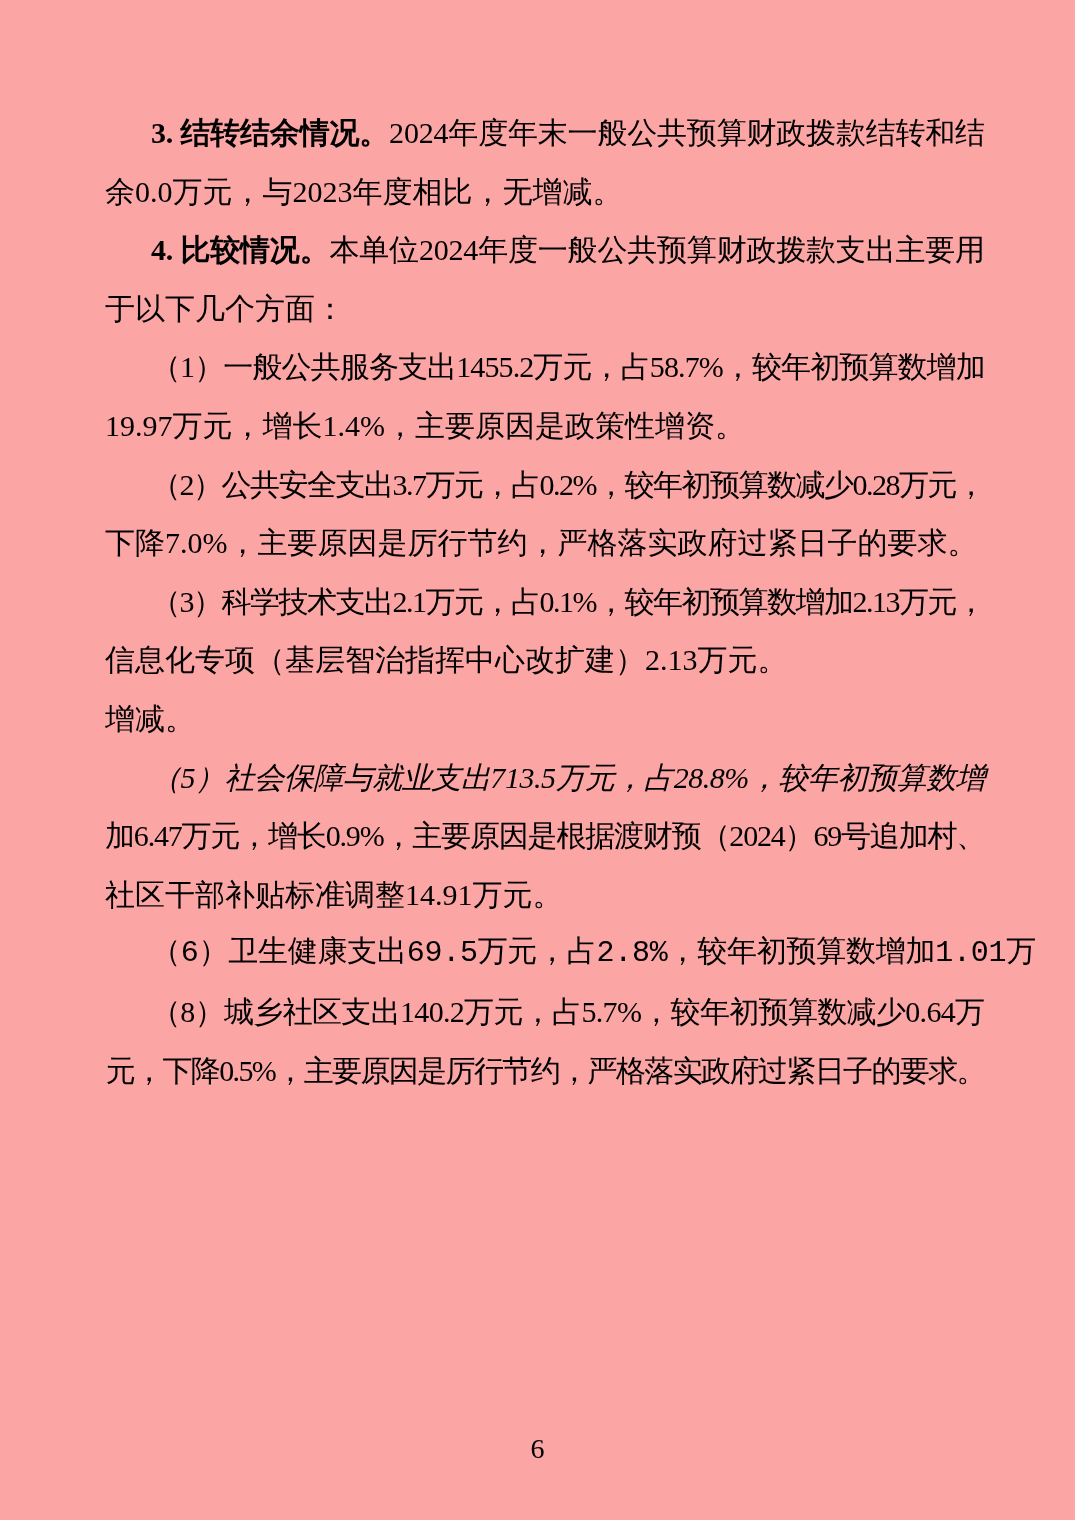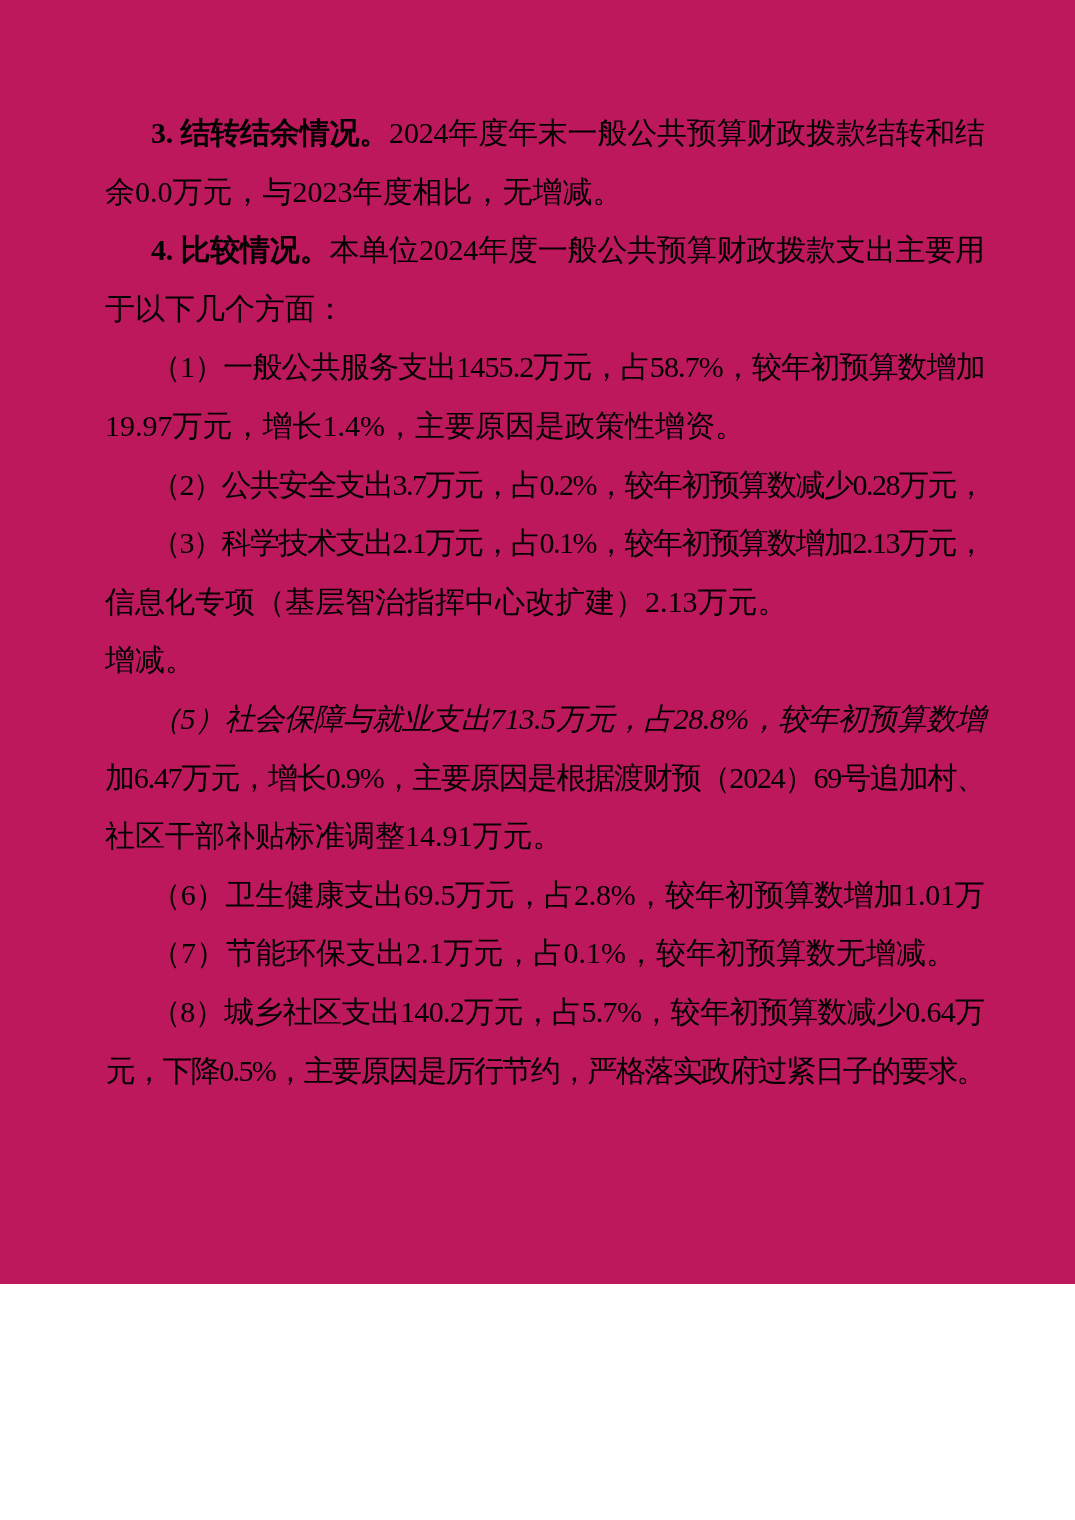--- a/index.html
+++ b/index.html
@@ -2,22 +2,22 @@
 <html><head>
 <meta charset="utf-8">
 <style>
   * { margin: 0; padding: 0; box-sizing: border-box; }
   html, body {
     background: #ffffff;
   }
   .page {
     position: relative;
     width: 1075px;
-    height: 1284px;
-    background: #be185d;
+    height: 1520px;
+    background: #fca5a5;
     color: #000000;
     font-family: "Liberation Serif", "DejaVu Serif", serif;
     overflow: hidden;
   }
   .doc-body {
     position: absolute;
     left: 105px;
     top: 104px;
     width: 880px;
   }
@@ -52,27 +52,27 @@
 
 <div class="page">
   <div class="doc-body">
       <div class="line indent" style="letter-spacing: -0.19px;"><span class="run bold">3. 结转结余情况。</span><span class="run">2024年度年末一般公共预算财政拨款结转和结</span></div>
       <div class="line"><span class="run">余0.0万元，与2023年度相比，无增减。</span></div>
       <div class="line indent" style="letter-spacing: -0.19px;"><span class="run bold">4. 比较情况。</span><span class="run">本单位2024年度一般公共预算财政拨款支出主要用</span></div>
       <div class="line"><span class="run">于以下几个方面：</span></div>
       <div class="line indent" style="letter-spacing: -0.89px;"><span class="run">（1）一般公共服务支出1455.2万元，占58.7%，较年初预算数增加</span></div>
       <div class="line"><span class="run">19.97万元，增长1.4%，主要原因是政策性增资。</span></div>
       <div class="line indent" style="letter-spacing: -1.5px;"><span class="run">（2）公共安全支出3.7万元，占0.2%，较年初预算数减少0.28万元，</span></div>
+      <div class="line"><span class="run">下降7.0%，主要原因是厉行节约，严格落实政府过紧日子的要求。</span></div>
       <div class="line indent" style="letter-spacing: -1.5px;"><span class="run">（3）科学技术支出2.1万元，占0.1%，较年初预算数增加2.13万元，</span></div>
       <div class="line"><span class="run">信息化专项（基层智治指挥中心改扩建）2.13万元。</span></div>
       <div class="line"><span class="run">增减。</span></div>
       <div class="line indent" style="letter-spacing: -0.47px; font-style: italic;"><span class="run">（5）社会保障与就业支出713.5万元，占28.8%，较年初预算数增</span></div>
       <div class="line" style="letter-spacing: -1.18px;"><span class="run">加6.47万元，增长0.9%，主要原因是根据渡财预（2024）69号追加村、</span></div>
       <div class="line"><span class="run">社区干部补贴标准调整14.91万元。</span></div>
-      <div class="line indent" style="letter-spacing: -0.26px;"><span class="run">（6）卫生健康支出69.5万元，占2.8%，较年初预算数增加1.01万</span></div>
-      <div class="line indent"><span class="run">（7）节能环保支出2.1万元，占0.1%，较年初预算数无增减。</span></div>
+      <div class="line indent" style="letter-spacing: -0.26px; font-family: Liberation Mono, monospace;"><span class="run">（6）卫生健康支出69.5万元，占2.8%，较年初预算数增加1.01万</span></div>
       <div class="line indent" style="letter-spacing: -0.67px;"><span class="run">（8）城乡社区支出140.2万元，占5.7%，较年初预算数减少0.64万</span></div>
       <div class="line" style="letter-spacing: -1.61px; text-align: right;"><span class="run">元，下降0.5%，主要原因是厉行节约，严格落实政府过紧日子的要求。</span></div>
     </div>
   <div class="footer">
     <span class="page-num">6</span>
   </div>
 </div>
 
 </body></html>

